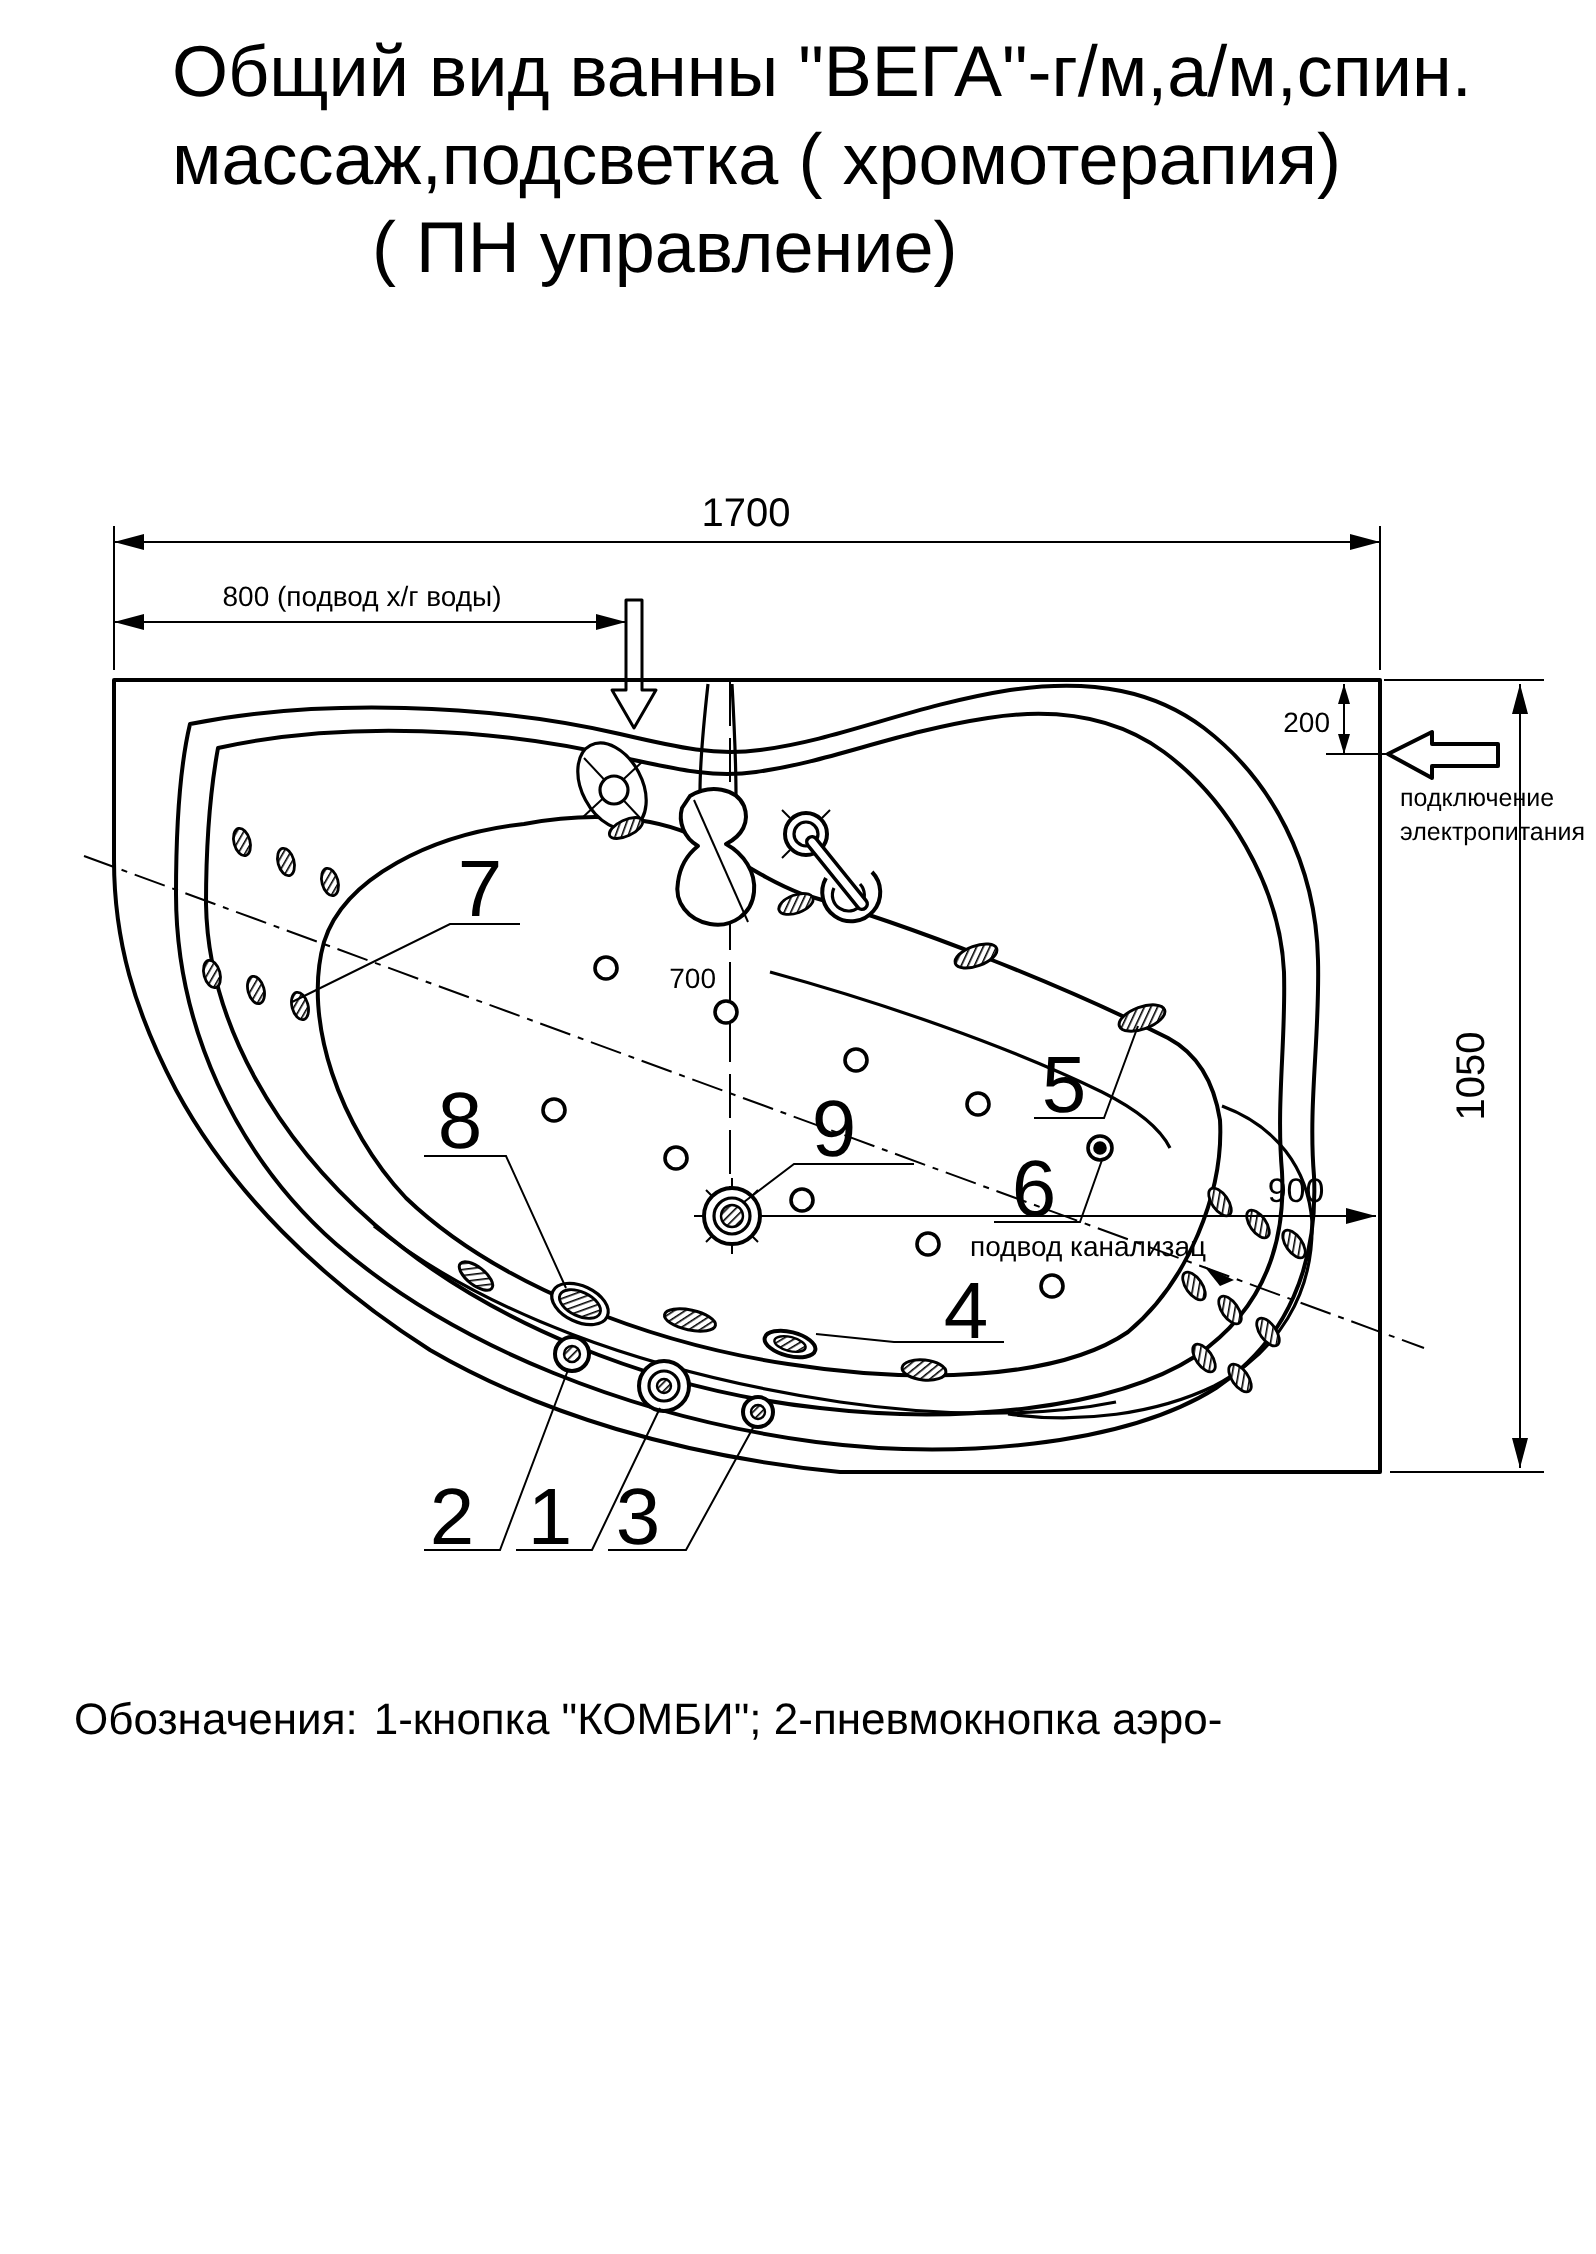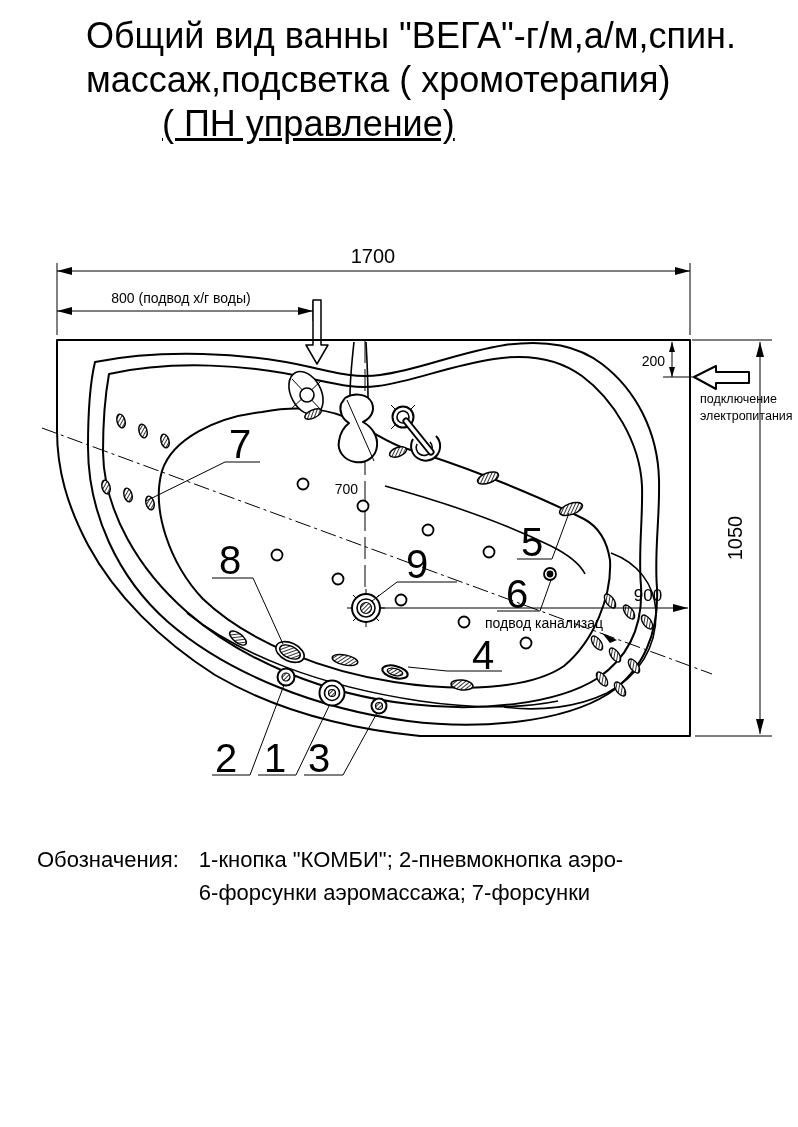--- a/index.html
+++ b/index.html
@@ -1,20 +1,20 @@
 <!DOCTYPE html>
 <html><head>
 <meta charset="utf-8">
 <style>
   html,body{margin:0;padding:0;background:#fff;}
   body{width:798px;height:1127px;position:relative;font-family:"Liberation Sans",sans-serif;color:#000;overflow:hidden;}
   .title-block{position:absolute;left:86px;top:14px;width:700px;font-size:36px;line-height:44px;white-space:nowrap;}
-  .title-line3{margin-left:76px;text-decoration:underline;}
+  .title-line3{margin-left:100px;}
   .legend-block{position:absolute;left:37px;top:843px;width:750px;display:flex;font-size:22px;line-height:33px;}
-  .legend-label{white-space:nowrap;margin-right:20px;}
+  .legend-label{white-space:nowrap;margin-right:8px;}
   .legend-lines div{white-space:nowrap;}
   svg{position:absolute;left:0;top:0;}
   svg text{font-family:"Liberation Sans",sans-serif;fill:#000;}
   .dimtext{font-size:14px;}
   .dimtext-big{font-size:20px;}
   .dimtext-900{font-size:17px;}
   .anntext{font-size:12.5px;}
   .callout{font-size:40px;}
   .thin{stroke:#000;stroke-width:1;fill:none;}
   .med{stroke:#000;stroke-width:1.6;fill:none;}
@@ -252,15 +252,14 @@
       <text class="callout" x="319" y="772" text-anchor="middle">3</text>
       <polyline class="thin" points="304,775 343,775 377,713"></polyline>
     </g>
   </g>
 </svg>
 
 <div class="legend-block">
   <div class="legend-label">Обозначения:</div>
   <div class="legend-lines">
     <div>1-кнопка "КОМБИ"; 2-пневмокнопка аэро-</div>
-    <div>6-форсунки аэромассажа; 7-форсунки</div>
   </div>
 </div>
 
 </body></html>

